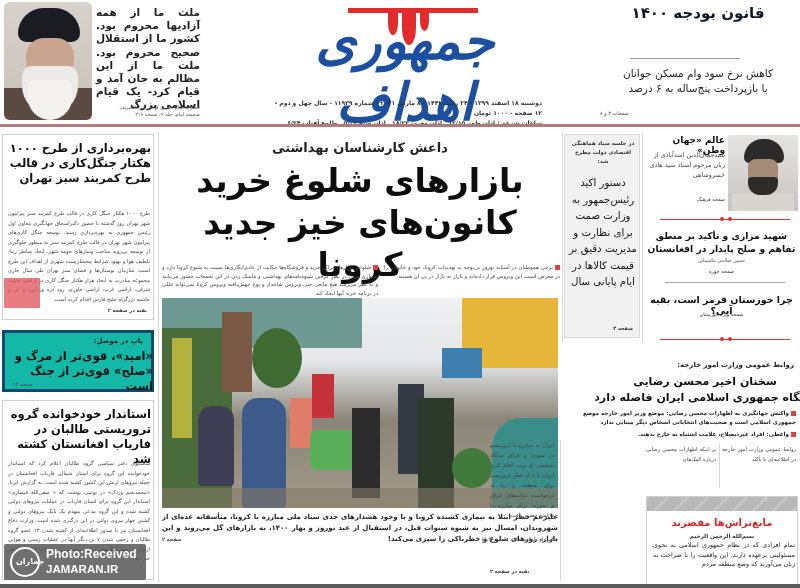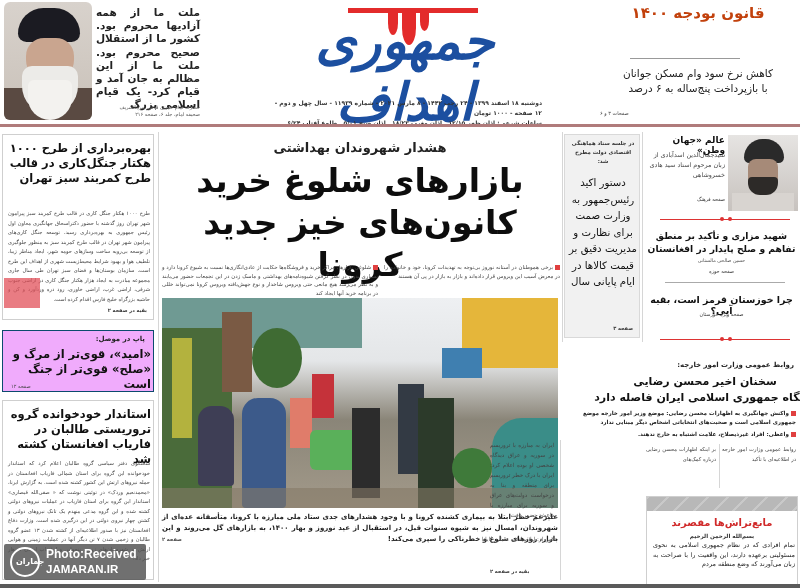--- a/index.html
+++ b/index.html
@@ -21,38 +21,38 @@
   .quote { left: 96px; top: 6px; width: 104px; font-size: 10.5px; line-height: 13.2px; text-align: justify; font-weight: bold; color: #222; }
   .quote-src { left: 96px; top: 104px; width: 104px; font-size: 5px; line-height: 7px; color: #555; text-align: right; }
 
   .logo { left: 270px; top: 8px; width: 270px; height: 84px; }
   .logo .blood { position: absolute; left: 78px; top: 0; width: 130px; height: 5px; background: #e32b2b; }
   .logo .drip { position: absolute; background: #e32b2b; border-radius: 0 0 50% 50%; }
   .logo .title { position: absolute; left: 0; top: 2px; width: 270px; text-align: center;
     font-family: "DejaVu Serif", serif; font-size: 52px; font-weight: bold; color: #1c4fa0; font-style: italic; letter-spacing: -1px; }
   .dateline { left: 272px; top: 98px; width: 270px; font-size: 6px; line-height: 10px; text-align: right; color: #333; font-weight: bold; }
 
-  .budget-head { left: 600px; top: 4px; width: 196px; text-align: center; font-size: 15px; font-weight: bold; line-height: 19px; color: #c2410c; }
+  .budget-head { left: 600px; top: 4px; width: 196px; text-align: center; font-size: 15px; font-weight: bold; line-height: 19px; color: #0f172a; }
   .budget-rule { left: 630px; top: 58px; width: 110px; height: 1px; background: #999; }
   .budget-sub { left: 600px; top: 66px; width: 196px; text-align: center; font-size: 10.5px; line-height: 15px; color: #222; }
   .budget-page { left: 600px; top: 110px; width: 100px; font-size: 5px; color: #444; text-align: left; }
 
   .mast-rule { left: 0; top: 124px; width: 800px; height: 3px; background: #b07b7b; }
 
   
   .lcol-box { border: 1px solid #cfcfcf; background: #fff; }
   .story1 { left: 2px; top: 134px; width: 152px; height: 186px; }
   .h-bold { font-weight: bold; text-align: right; color: #111; }
   .story1 .h { position: absolute; left: 4px; top: 6px; width: 144px; font-size: 11.5px; line-height: 15px; }
   .body-small { font-size: 5.2px; line-height: 9.5px; color: #444; text-align: justify; }
   .story1 .b { position: absolute; left: 5px; top: 74px; width: 142px; }
   .story1 .more { position: absolute; right: 6px; bottom: 6px; font-size: 5px; font-weight: bold; color: #333; }
   .red-tag { left: 4px; top: 278px; width: 36px; height: 30px; background: rgba(226,80,90,0.75); }
 
-  .story2 { left: 2px; top: 330px; width: 152px; height: 62px; background: #f0abfc; border: 1px solid #0c4a6e; }
+  .story2 { left: 2px; top: 330px; width: 152px; height: 62px; background: #14b8a6; border: 3px solid #0c4a6e; }
   .story2 .kicker { position: absolute; right: 8px; top: 4px; font-size: 7px; font-weight: bold; color: #222; }
   .story2 .h { position: absolute; left: 4px; top: 16px; width: 144px; font-size: 11.5px; line-height: 15px; }
   .story2 .pg { position: absolute; left: 8px; bottom: 2px; font-size: 5px; color: #444; }
 
   .story3 { left: 2px; top: 400px; width: 152px; height: 180px; }
   .story3 .h { position: absolute; left: 4px; top: 6px; width: 144px; font-size: 11.5px; line-height: 15px; }
   .story3 .b { position: absolute; left: 5px; top: 58px; width: 142px; }
 
   .watermark { left: 4px; top: 544px; width: 142px; height: 36px; background: rgba(80,80,80,0.82); border-radius: 2px; direction: ltr; padding-left: 38px; }
   .watermark .circ { position: absolute; left: 6px; top: 3px; width: 30px; height: 30px; border: 2px solid #fff; border-radius: 50%; }
@@ -183,21 +183,21 @@
 </div>
 
 <div class="abs watermark">
   <div class="circ">
       <span>جماران</span>
     </div>
   <div class="t1">Photo:Received</div>
   <div class="t2">JAMARAN.IR</div>
 </div>
 
-<div class="abs kicker-main">هشدار شهروندان بهداشتی</div>
+<div class="abs kicker-main">داعش کارشناسان بهداشتی</div>
 <div class="abs main-headline">
   <div>بازارهای شلوغ خرید</div>
   <div>کانون‌های خیز جدید کرونا</div>
 </div>
 <div class="abs lead-a"><span class="bullet"></span><span>برخی هموطنان در آستانه نوروز بی‌توجه به تهدیدات کرونا، خود و خانواده را در معرض آسیب این ویروس قرار داده‌اند و بازار به بازار در پی آن هستند</span></div>
 <div class="abs lead-b"><span class="bullet"></span><span>شلوغی بازارها، مراکز خرید و فروشگاه‌ها حکایت از عادی‌انگاری‌ها نسبت به شیوع کرونا دارد و بسیاری بدون در نظر گرفتن شیوه‌نامه‌های بهداشتی و ماسک زدن در این تجمعات حضور می‌یابند و به نظر می‌رسد هیچ مانعی حتی ویروس شاخدار و نوع جهش‌یافته ویروس کرونا نمی‌تواند خللی در برنامه خرید آنها ایجاد کند</span></div>
 
 <div class="abs photo">
   <div class="p" style="left:0;top:0;width:200px;height:50px;background:#6f9a93;"></div>
   <div class="p" style="left:300px;top:0;width:96px;height:70px;background:#e5b63a;"></div>

